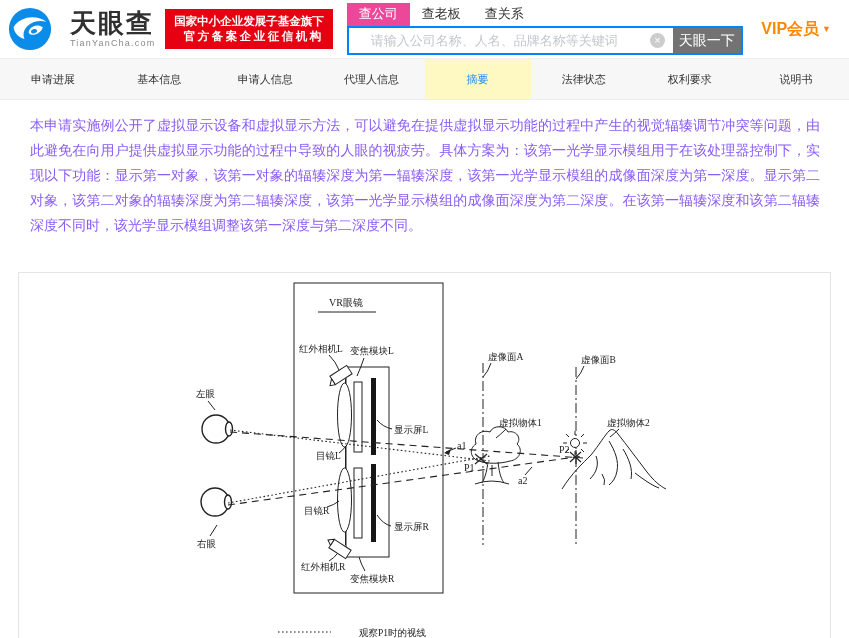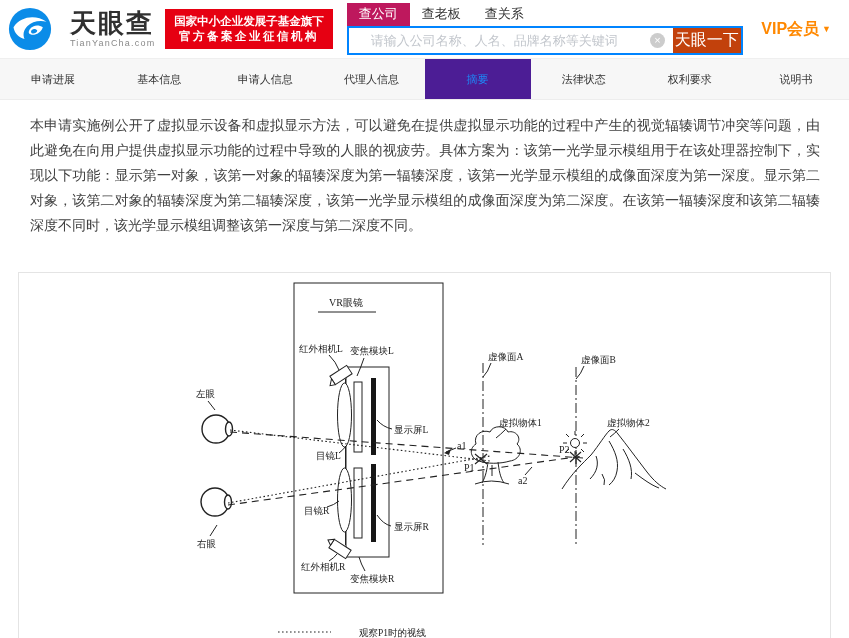--- a/index.html
+++ b/index.html
@@ -8,48 +8,48 @@
 
   
   .header { height: 58px; display: flex; align-items: center; padding: 0 10px 0 8px;
     background:#fff; }
   .logo { display:flex; align-items:center; cursor:pointer;gap:12px; }
   .logo-icon { width: 44px; height: 44px; margin-right: 6px; }
   .logo-text { display:flex; flex-direction:column; line-height:1; }
   .logo-title { font-size: 26px; font-weight: bold; color:#303030; letter-spacing:2px; }
   .logo-domain { font-size: 9px; color:#8a8a8a; letter-spacing:1.2px; margin-top:3px; }
   .badge { background:#e60012; color:#fff; margin-left:10px; padding:5px 9px;
-    font-size:11.5px; font-weight:bold; line-height:15px; text-align:center; }
+    font-size:11.5px; font-weight:bold; line-height:15px; text-align:right; }
   .badge-line2 { letter-spacing:2.5px; }
   .search-module { margin-left: 14px; width: 396px; }
   .search-tabs { display:flex; align-items:flex-end; border-bottom:2px solid #0084ff; }
   .search-tab { font-size:13px; color:#333; padding:2px 12px 3px; cursor:pointer; }
-  .search-tab.active { background:#be185d; color:#fff; }
+  .search-tab.active { background:#ec4899; color:#fff; }
   .search-bar { display:flex; border:2px solid #0084ff; border-top:none; height:27px; }
   .search-input { flex:1; border:none; outline:none; padding:0 22px; font-size:13px; color:#333;
     font-family:"Liberation Sans",sans-serif; min-width:0; }
   .search-input::placeholder { color:#c2c6cc; }
   .clear-icon { width:15px; height:15px; border-radius:50%; background:#ccc; color:#fff;
     font-size:11px; line-height:14px; text-align:center; align-self:center; margin-right:8px;
     cursor:pointer; flex:none; }
-  .search-button { width:68px; border:none; background:#c2410c; color:#fff; font-size:16px;
+  .search-button { width:68px; border:none; background:#737373; color:#fff; font-size:14px;
     cursor:pointer; flex:none; font-family:"Liberation Sans",sans-serif; }
   .vip { margin-left:auto; margin-right:8px; color:#ff8800; font-weight:bold; font-size:16px;
     cursor:pointer; white-space:nowrap; }
   .vip .caret { font-size:9px; vertical-align:2px; margin-left:3px; }
 
   
   .nav-tabs { height:42px; background:#f7f7f7; display:flex;
     border-top:1px solid #efefef; border-bottom:1px solid #ededed; }
   .nav-tab { flex:1; display:flex; align-items:center; justify-content:center;
     font-size:11px; color:#333; cursor:pointer; }
-  .nav-tab.active { background:#4c1d95; color:#1e88f7; }
-
-  
-  .abstract { padding: 13px 29px 0 30px; font-size:14px; line-height:25px; color:#404040;
+  .nav-tab.active { background:#fef9c3; color:#1e88f7; }
+
+  
+  .abstract { padding: 13px 29px 0 30px; font-size:14px; line-height:25px; color:#8b5cf6;
     text-align: justify; }
 
   
   .figure-card { margin: 34px 18px 0 18px; height: 390px; border:1px solid #e4e4e4;
     background:#fff; }
   .figure-card svg { display:block; }
   .fig-label { font-family:"Liberation Serif", serif; font-size:9.5px; fill:#1c1c1c; }
   .fig-label-md { font-family:"Liberation Serif", serif; font-size:10px; fill:#1c1c1c; }
 </style>
 </head>

